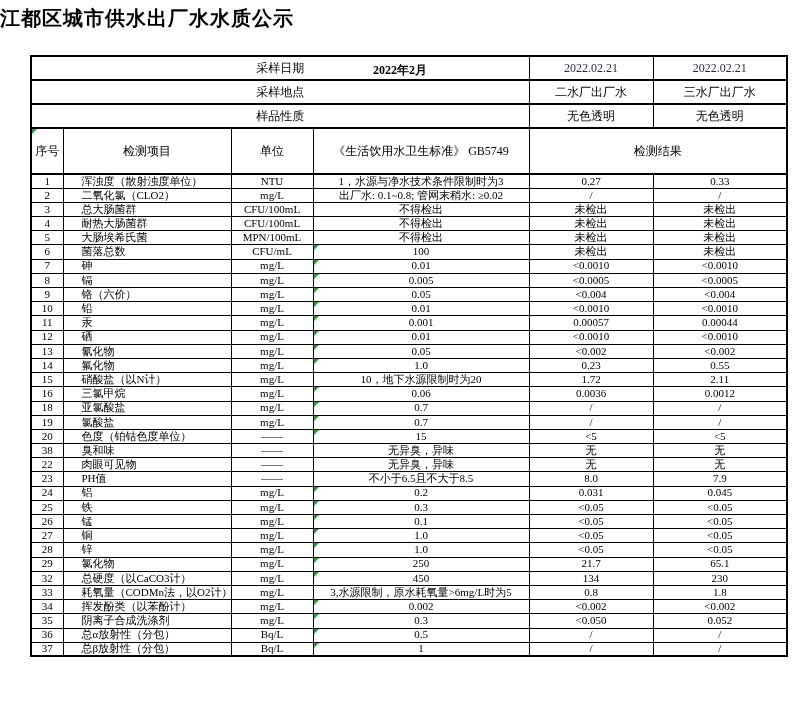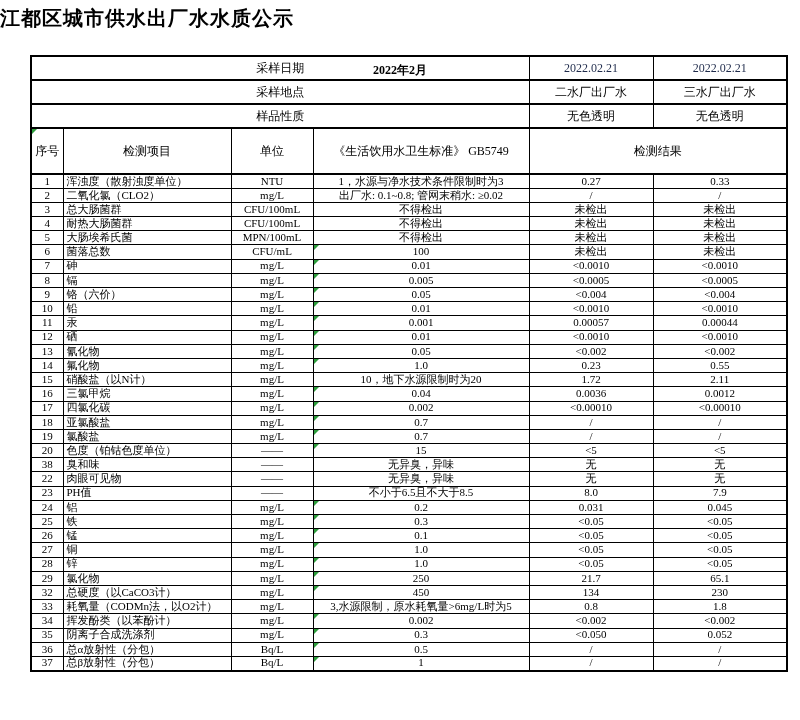--- a/index.html
+++ b/index.html
@@ -33,21 +33,21 @@
     text-align:center;vertical-align:middle;
     font-size:11px;line-height:1.05;
     padding:0;overflow:hidden;white-space:nowrap;
     position:relative;font-weight:normal;
   }
   tr.info-row{height:24px;border-radius:9px;}
   tr.info-row td{font-size:12px;border-width:2px 1px;}
   tr.colhead{height:46px;}
   tr.colhead th{font-size:12px;border-width:2px 1px;}
   tr.data-row{height:14.2px;}
-  td.item{text-align:left;padding-left:3px;}
+  td.item{text-align:left;padding-left:18px;}
   td.date{color:var(--date-text);}
   .flag::before{
     content:"";position:absolute;top:0;left:0;width:0;height:0;
     border-top:5px solid var(--flag-green);
     border-right:5px solid transparent;
   }
 </style>
 </head>
 <body>
 
@@ -208,31 +208,23 @@
       <td class="item">硝酸盐（以N计）</td>
       <td>mg/L</td>
       <td>10，地下水源限制时为20</td>
       <td>1.72</td>
       <td>2.11</td>
     </tr>
         <tr class="data-row">
       <td>16</td>
       <td class="item">三氯甲烷</td>
       <td>mg/L</td>
-      <td class="flag">0.04</td>
+      <td class="flag">0.06</td>
       <td>0.0036</td>
       <td>0.0012</td>
-    </tr>
-        <tr class="data-row">
-      <td>17</td>
-      <td class="item">四氯化碳</td>
-      <td>mg/L</td>
-      <td class="flag">0.002</td>
-      <td>&lt;0.00010</td>
-      <td>&lt;0.00010</td>
     </tr>
         <tr class="data-row">
       <td>18</td>
       <td class="item">亚氯酸盐</td>
       <td>mg/L</td>
       <td class="flag">0.7</td>
       <td>/</td>
       <td>/</td>
     </tr>
         <tr class="data-row">

